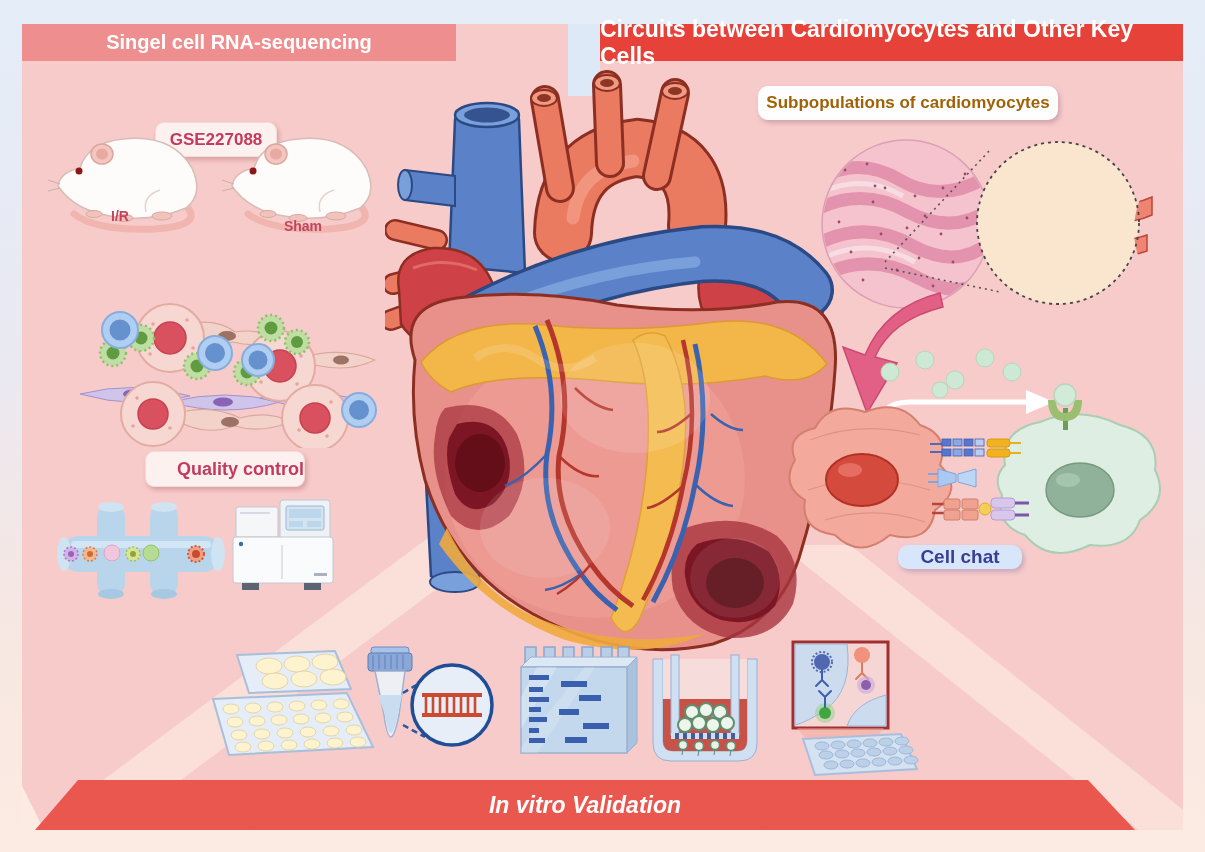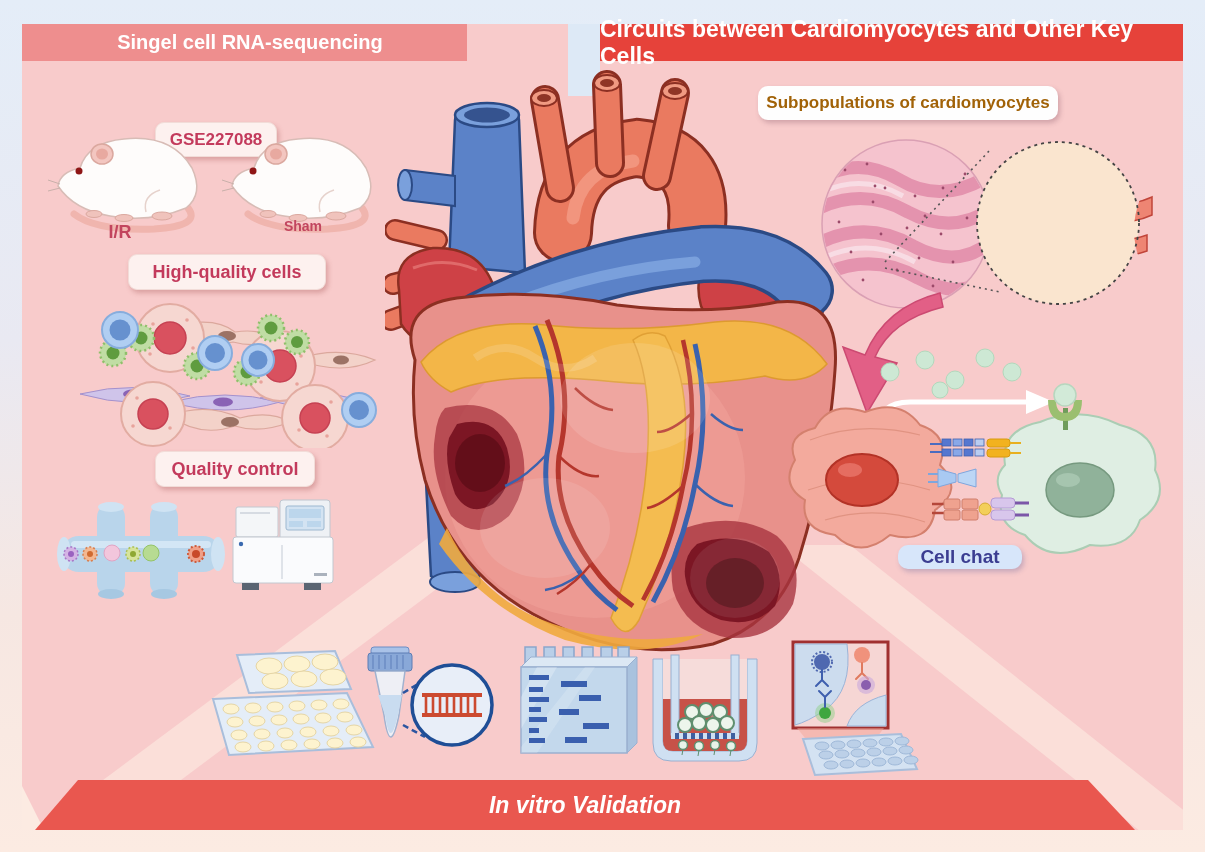--- a/index.html
+++ b/index.html
@@ -28,21 +28,21 @@
     <polygon points="758,521 828,521 1218,831 1148,831" fill="#fbdfd9"></polygon>
     <polygon points="0,762 22,806 0,806" fill="#fcebe2"></polygon>
   </svg>
 
   <div class="abs banner" style="left:35px;top:780px;width:1100px;height:50px;background:#e9574f;font-size:23px;
               clip-path:polygon(43px 0%, 1053px 0%, 100% 100%, 0% 100%);font-style:italic;">
     <span>In vitro Validation</span>
   </div>
 
   <div class="abs" style="left:568px;top:24px;width:32px;height:72px;background:#dde9f6;"></div>
-  <div class="abs banner" style="left:22px;top:24px;width:434px;height:37px;background:#ee8e8e;font-size:20px;padding-left:11px;">
+  <div class="abs banner" style="left:22px;top:24px;width:434px;height:37px;background:#ee8e8e;font-size:20px;">
     <span>Singel cell RNA-sequencing</span>
   </div>
   <div class="abs banner" style="left:600px;top:24px;width:583px;height:37px;background:#e6423a;font-size:23px;">
     <span>Circuits between Cardiomyocytes and Other Key Cells</span>
   </div>
 
   <div class="abs badge badge-pink" style="left:155px;top:85px;width:120px;height:33px;font-size:17px;margin-top:37px;">
     <span>GSE227088</span>
   </div>
 
@@ -57,30 +57,27 @@
         <circle cx="29" cy="47" r="3.5" fill="#8f1616"></circle>
         <path d="M10,60 L-2,56 M10,64 L-2,67" stroke="#c9b0aa" stroke-width="1"></path>
         <ellipse cx="44" cy="90" rx="8" ry="3.5" fill="#f0c3bc" stroke="#dba89f" stroke-width="1"></ellipse>
         <ellipse cx="74" cy="94" rx="9" ry="3.5" fill="#f0c3bc" stroke="#dba89f" stroke-width="1"></ellipse>
         <ellipse cx="112" cy="92" rx="10" ry="4" fill="#f0c3bc" stroke="#dba89f" stroke-width="1"></ellipse>
       </g>
     </defs>
     <use href="#rat" transform="translate(8,2)"></use>
     <use href="#rat" transform="translate(182,2)"></use>
   </svg>
-  <div class="abs mouse-label" style="left:85px;top:222px;width:70px;font-size:18px;">
+  <div class="abs mouse-label" style="left:85px;top:208px;width:70px;font-size:14px;">
     <span>I/R</span>
   </div>
   <div class="abs mouse-label" style="left:258px;top:218px;width:90px;font-size:14px;">
     <span>Sham</span>
   </div>
 
-  <div class="abs badge badge-pink" style="left:128px;top:254px;width:196px;height:34px;font-size:18px;">
-    <span>High-quality cells</span>
-  </div>
 
   <svg class="abs" style="left:75px;top:298px;" width="310" height="150" viewBox="0 0 310 150">
     <path d="M5,96 Q60,82 115,98 Q60,112 5,96 Z" fill="#cfc4ea" stroke="#a591cc" stroke-width="1"></path>
     <path d="M95,104 Q150,90 205,104 Q150,120 95,104 Z" fill="#cfc4ea" stroke="#a591cc" stroke-width="1"></path>
     <path d="M185,100 Q235,88 285,102 Q235,116 185,100 Z" fill="#cfc4ea" stroke="#a591cc" stroke-width="1"></path>
     <ellipse cx="58" cy="96" rx="10" ry="4.5" fill="#8a63b5"></ellipse>
     <ellipse cx="148" cy="104" rx="10" ry="4.5" fill="#8a63b5"></ellipse>
     <ellipse cx="233" cy="101" rx="10" ry="4.5" fill="#8a63b5"></ellipse>
     <path d="M100,28 Q140,18 160,34 Q185,30 205,42 Q180,50 158,44 Q128,52 100,28 Z" fill="#f3d2c9" stroke="#dba89d" stroke-width="1.2"></path>
     <ellipse cx="152" cy="38" rx="9" ry="5" fill="#9c7265"></ellipse>
@@ -141,21 +138,21 @@
       </g>
       <g fill="#6691cf">
         <circle cx="45" cy="32" r="10.5"></circle>
           <circle cx="140" cy="55" r="10"></circle>
           <circle cx="183" cy="62" r="9.5"></circle>
         <circle cx="284" cy="112" r="10"></circle>
       </g>
     </g>
   </svg>
 
-  <div class="abs badge badge-pink" style="left:155px;top:451px;width:158px;height:34px;font-size:18px;">
+  <div class="abs badge badge-pink" style="left:145px;top:451px;width:158px;height:34px;font-size:18px;justify-content:flex-end;">
     <span>Quality control</span>
   </div>
 
   <svg class="abs" style="left:55px;top:500px;" width="175" height="100" viewBox="0 0 175 100">
     <rect x="42" y="4" width="28" height="92" rx="13" fill="#b9d5eb"></rect>
     <ellipse cx="56" cy="7" rx="13" ry="5" fill="#cfe3f3"></ellipse>
     <ellipse cx="56" cy="94" rx="13" ry="5" fill="#a6c8e2"></ellipse>
     <rect x="95" y="4" width="28" height="92" rx="13" fill="#b9d5eb"></rect>
     <ellipse cx="109" cy="7" rx="13" ry="5" fill="#cfe3f3"></ellipse>
     <ellipse cx="109" cy="94" rx="13" ry="5" fill="#a6c8e2"></ellipse>

